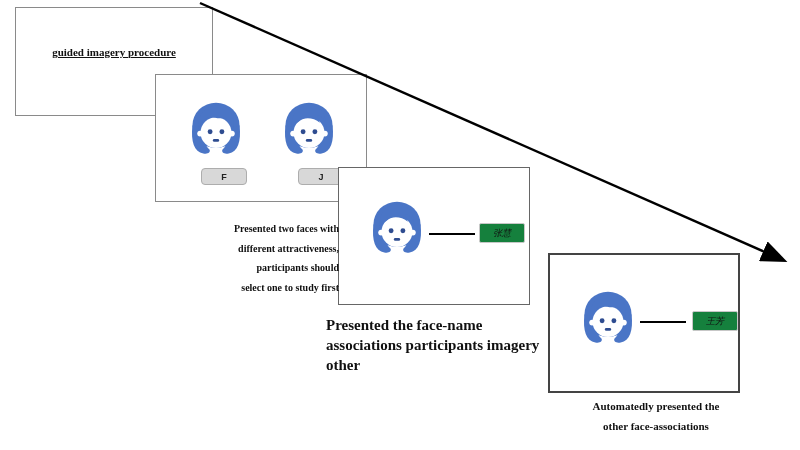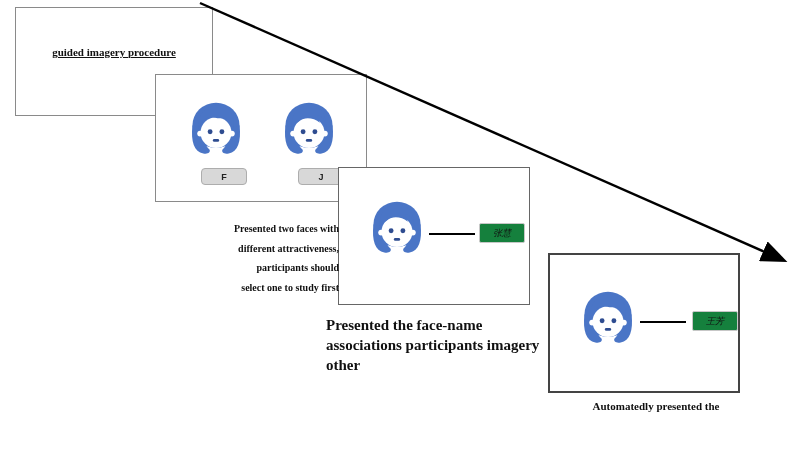--- a/index.html
+++ b/index.html
@@ -132,20 +132,21 @@
         <circle cx="25.5" cy="35" r="2.7" fill="#2e4c90"></circle>
         <circle cx="38.5" cy="35" r="2.7" fill="#2e4c90"></circle>
         <rect x="28.5" y="43" width="7" height="3.2" rx="1.6" fill="#2e4c90"></rect>
       </svg>
     </div>
     <div class="connector" style="left:90px;top:66px;width:46px;"></div>
     <div class="namebox" style="left:142px;top:56px;">王芳</div>
   </div>
   <div class="caption cap4">
     <div>Automatedly presented the</div>
+    <div>other face-associations</div>
   </div>
 
   <svg class="arrow-overlay" width="800" height="450" viewBox="0 0 800 450">
     <defs>
       <marker id="ah" markerWidth="11" markerHeight="9" refX="9" refY="4.5" orient="auto">
         <path d="M0 0 L11 4.5 L0 9 Z" fill="#000"></path>
       </marker>
     </defs>
     <line x1="200" y1="3" x2="783" y2="260" stroke="#000" stroke-width="2.4" marker-end="url(#ah)"></line>
   </svg>

